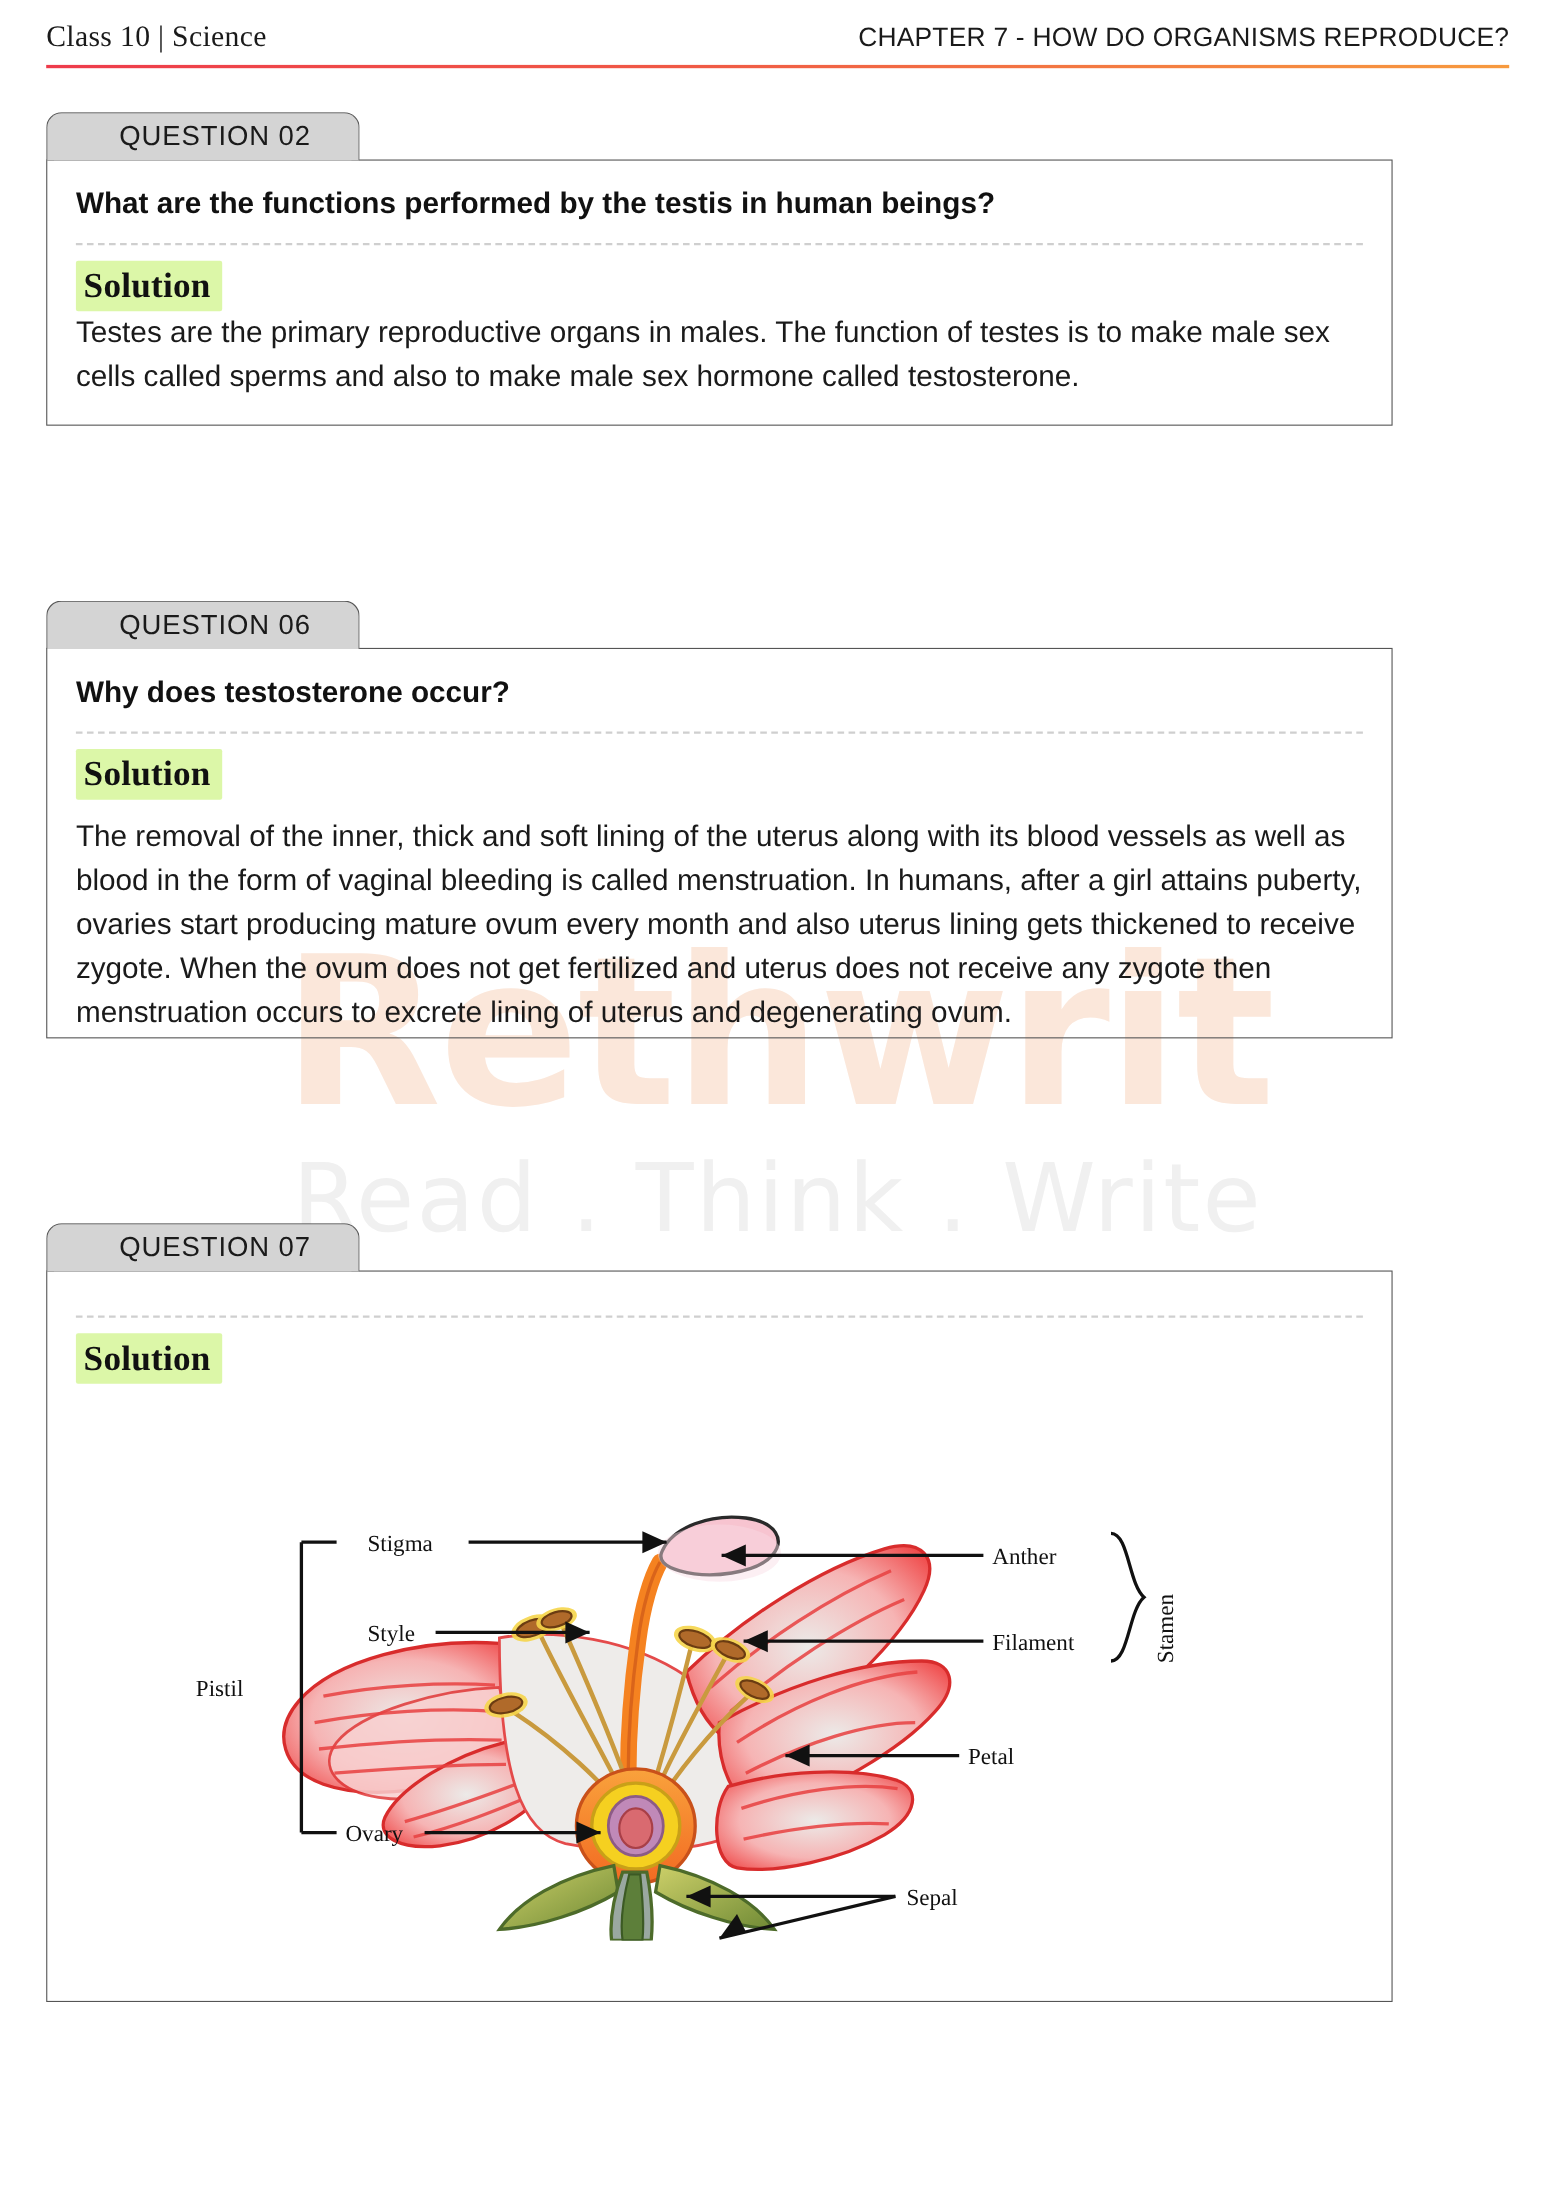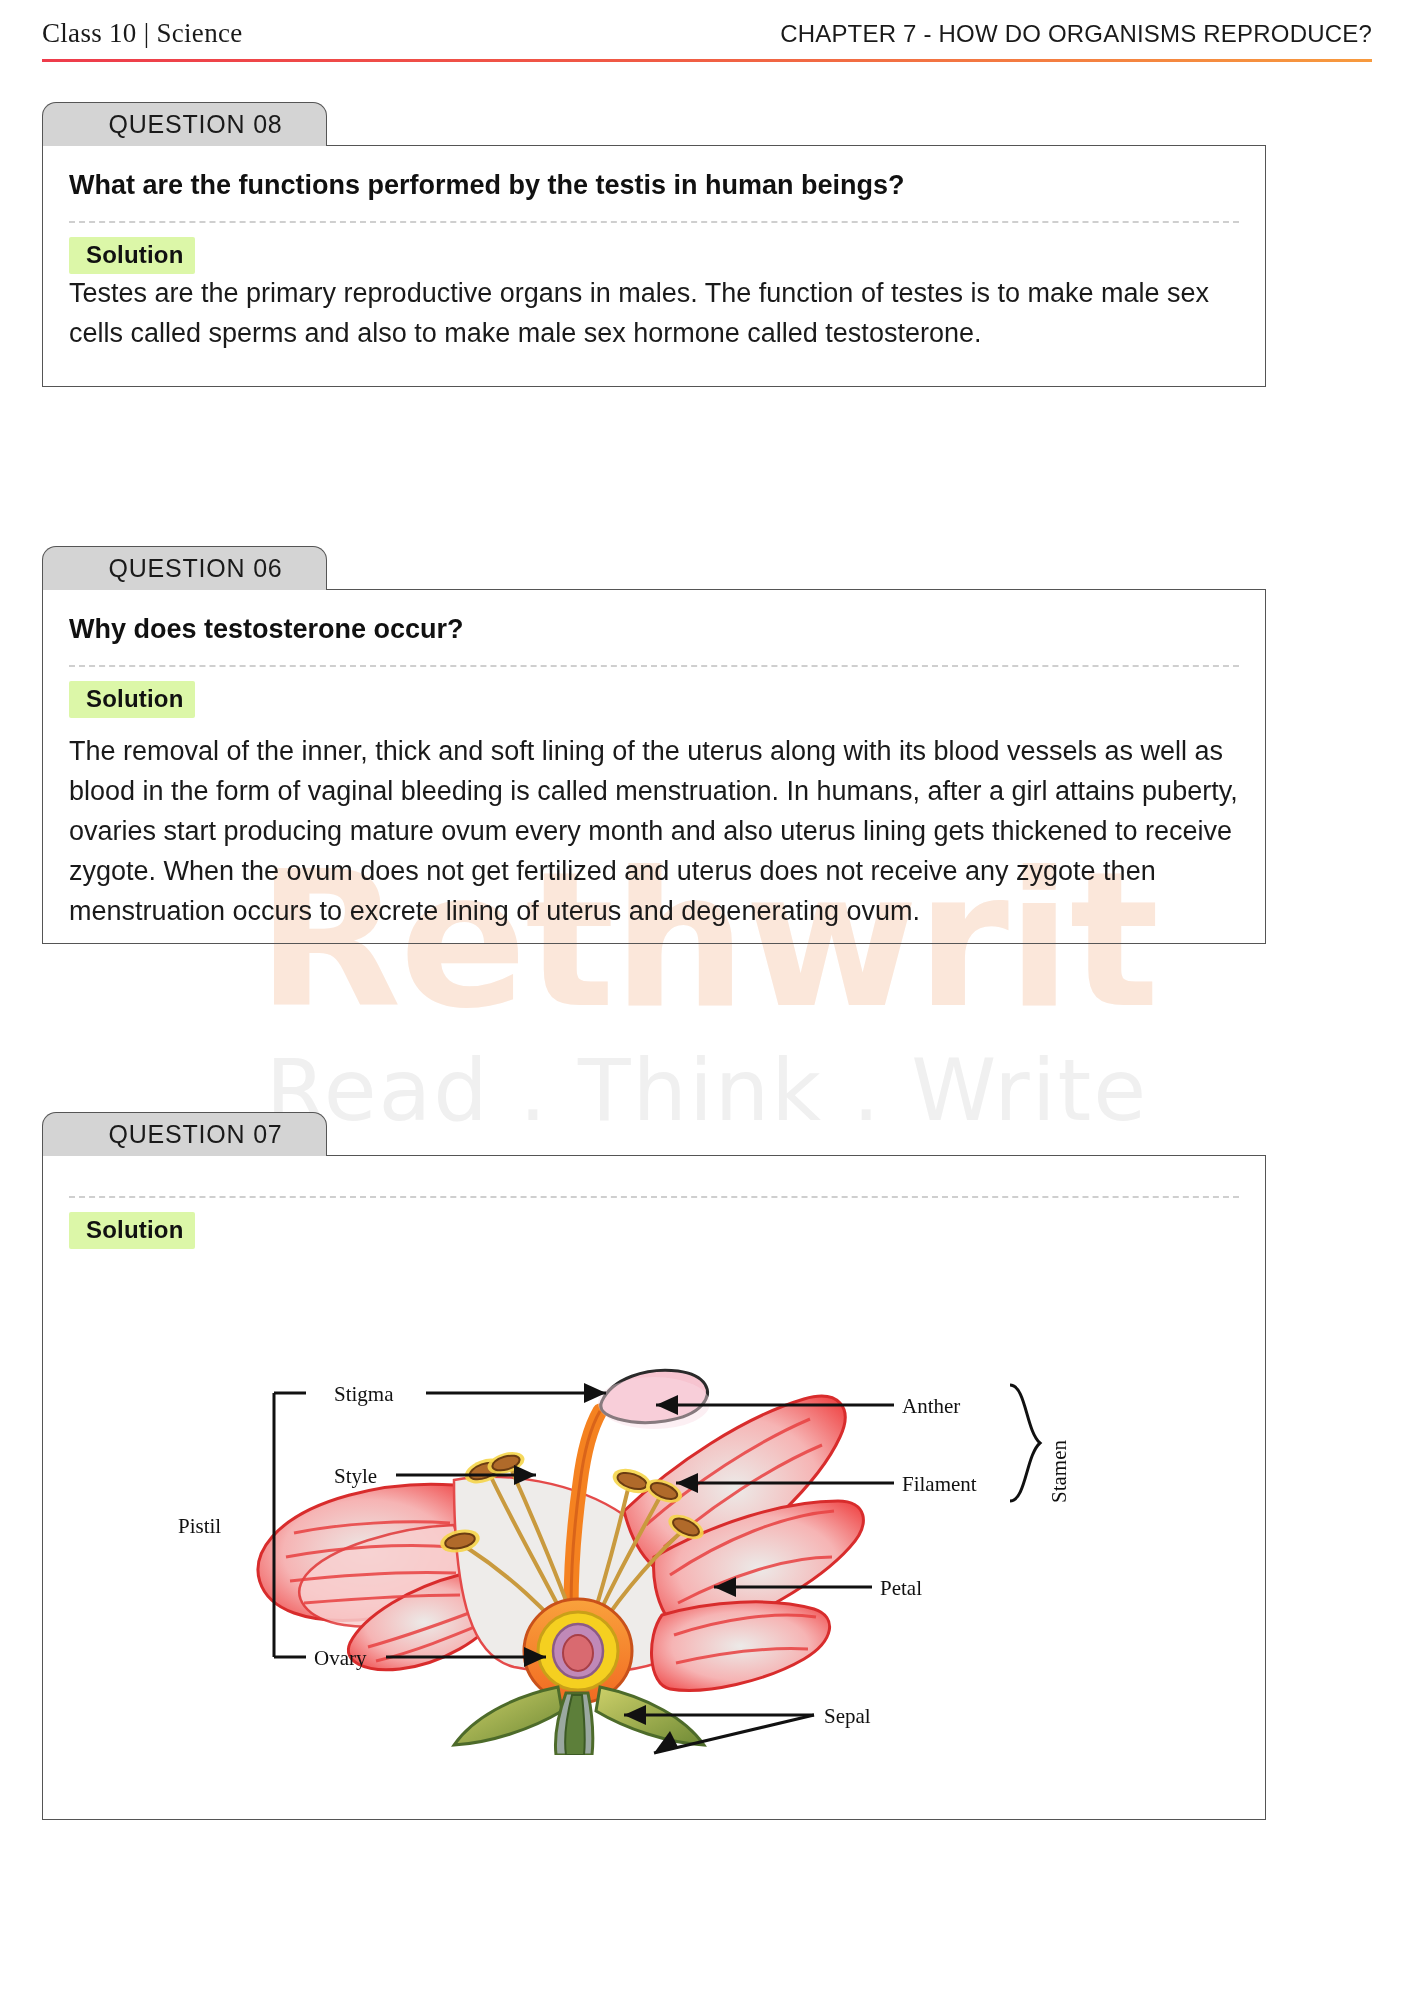--- a/index.html
+++ b/index.html
@@ -121,24 +121,24 @@
   }
   .dash-sep {
     margin: 18px 0 14px 0;
     border-top: 2px dashed #cfcfcf;
     height: 0;
   }
   .sol-badge {
     display: inline-block;
     background: #dcf7a8;
     color: #111111;
-    font-family: Liberation Sans, sans-serif;
-    font-size: 24px;
+    font-family: Liberation Serif, serif;
+    font-size: 32px;
     font-weight: 700;
-    padding: 4px 11px 5px 17px;
+    padding: 4px 11px 5px 7px;
     border-radius: 2px;
     letter-spacing: .2px;
   }
   .ans {
     font-family: "Liberation Sans", sans-serif;
     font-size: 27px;
     font-weight: 400;
     color: #1a1a1a;
     line-height: 1.48;
   }
@@ -186,21 +186,21 @@
   <div class="header">
     <div class="header-row">
       <div class="header-left">Class 10 | Science</div>
       <div class="header-right">CHAPTER 7 - HOW DO ORGANISMS REPRODUCE?</div>
     </div>
     <div class="rule"></div>
   </div>
 
   <div class="qblock" style="left:42px; top:102px;">
     <div class="qtab">
-      <span class="qtab-label">QUESTION 08</span>
+      <span class="qtab-label">QUESTION 02</span>
     </div>
     <div class="qbody" style="height:242px;">
       <div class="qtext">What are the functions performed by the testis in human beings?</div>
       <div class="dash-sep"></div>
       <span class="sol-badge">Solution</span>
       <div class="ans">Testes are the primary reproductive organs in males. The function of testes is to make male sex cells called sperms and also to make male sex hormone called testosterone.</div>
     </div>
   </div>
 
   <div class="qblock" style="left:42px; top:546px;">

